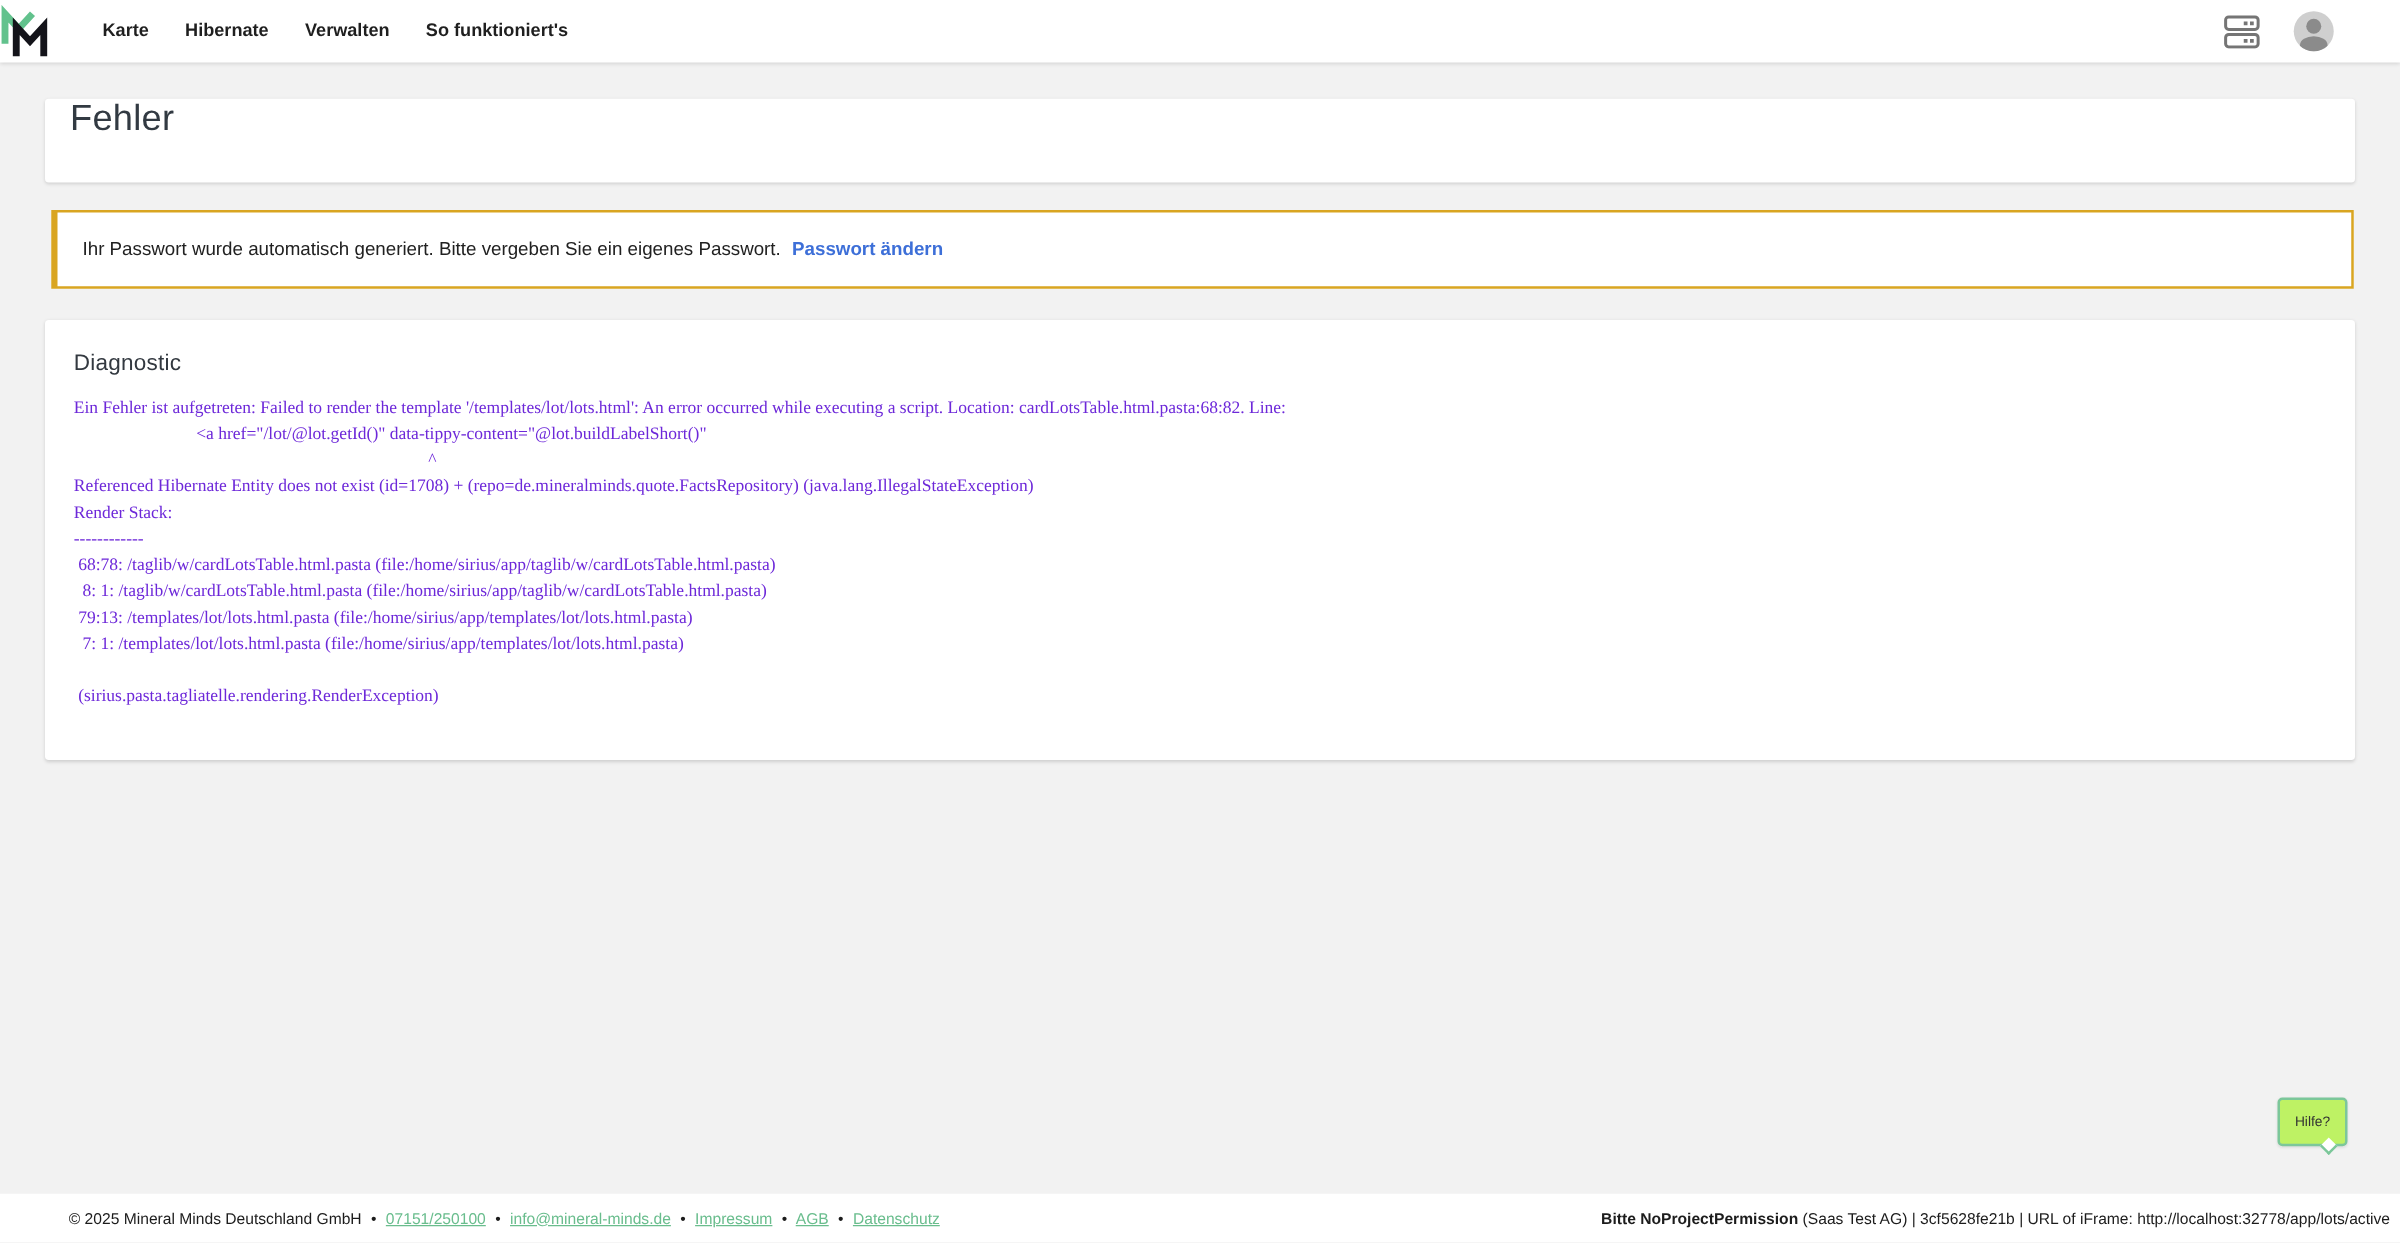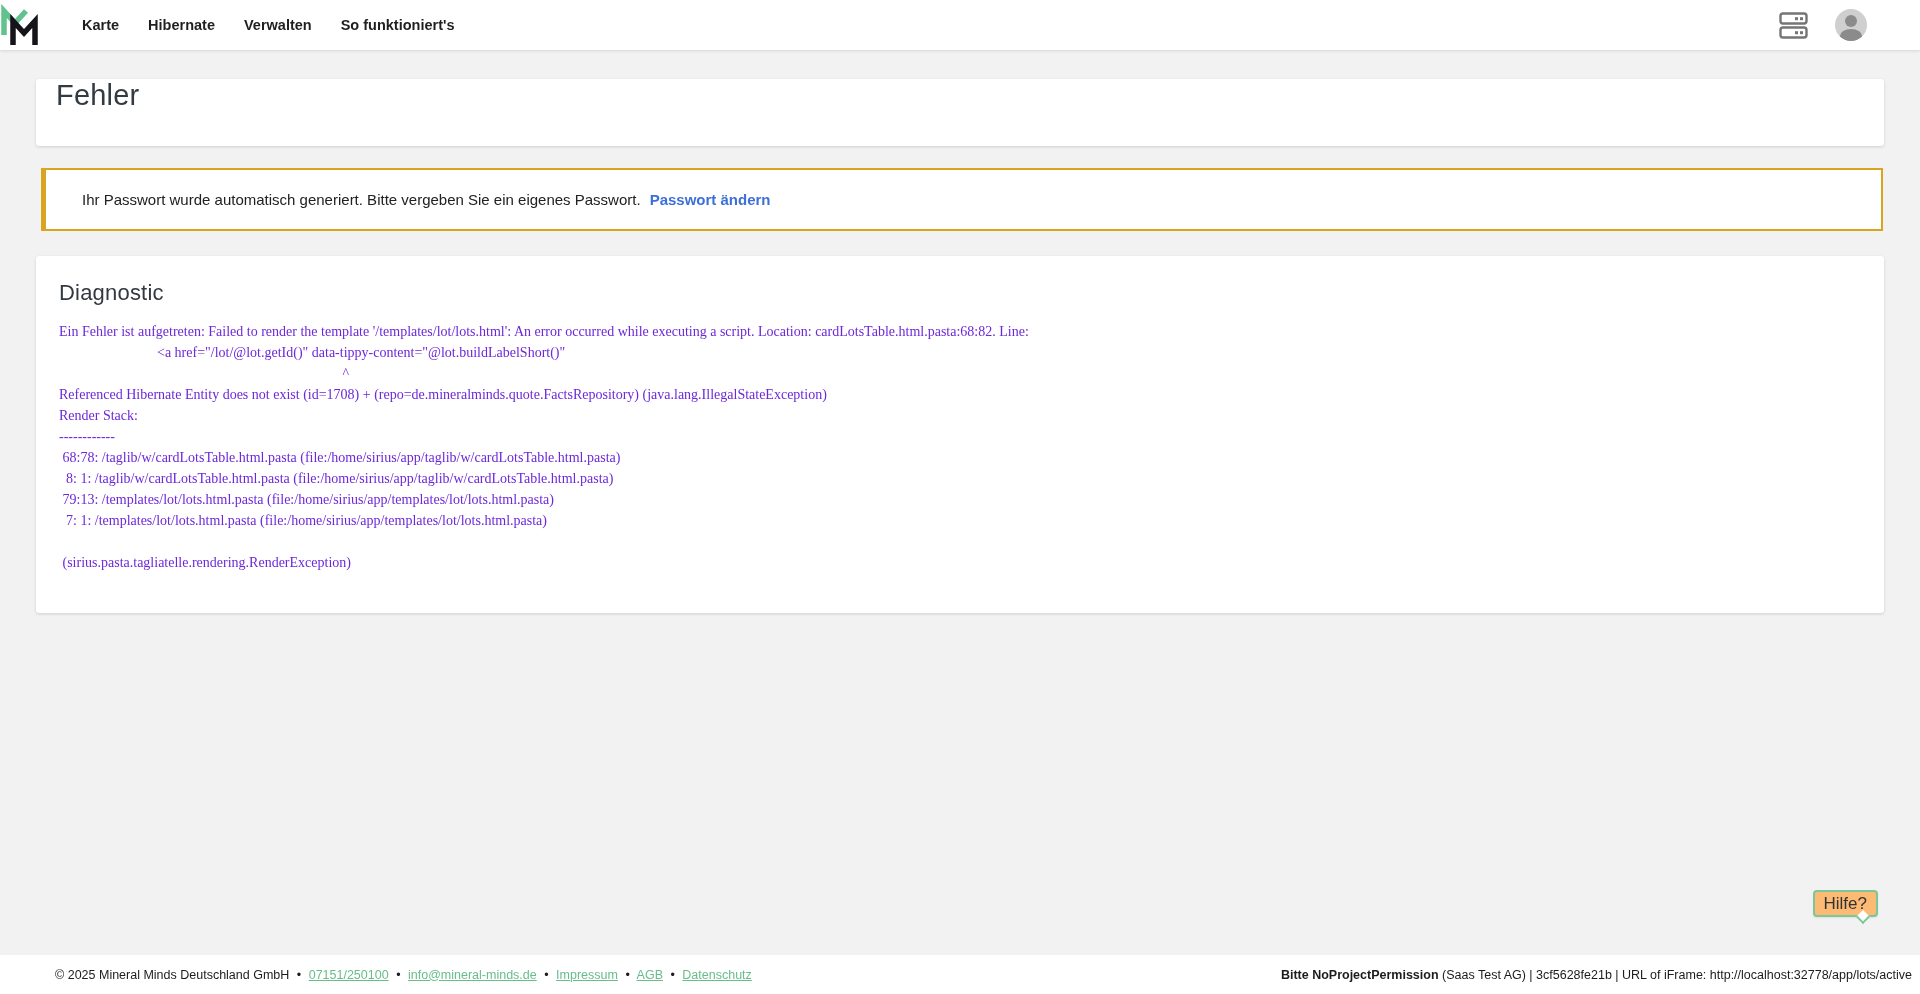--- a/index.html
+++ b/index.html
@@ -45,42 +45,42 @@
   }
   .title-card{
     margin-top:29px;height:67px;display:flex;align-items:flex-start;padding-left:20px;
   }
   .title-card h1{
     margin:0;font-size:29px;font-weight:400;color:#323a42;letter-spacing:.2px;
   }
   .warning{
     margin:22px 1px 0 5px;background:#fff;
     border:2px solid var(--warning-gold,#d9a521);border-left-width:5px;
-    padding:21px 36px;font-size:15px;display:flex;align-items:center;
+    padding:21px 20px;font-size:15px;display:flex;align-items:center;
   }
   .warning a{
     color:var(--link-blue,#3d6fd8);text-decoration:none;margin-left:9px;cursor:pointer;font-weight:bold;
   }
   .diag-card{
     margin-top:25px;padding:24px 23px 40px;min-height:342px;
   }
   .diag-card h2{
-    margin:0 0 15px;font-size:22px;font-weight:400;color:#333940;letter-spacing:.2px;
+    margin:0 0 15px;font-size:18px;font-weight:400;color:#333940;letter-spacing:.2px;
   }
   .diag-card pre{
     margin:0;font-family:Liberation Serif, serif;
     font-size:14px;line-height:21px;color:#6d28d9;white-space:pre;
   }
 
   
   .help-bubble{
-    position:absolute;right:42px;bottom:77px;min-width:56px;height:27px;
-    background:#fdba74;border:2px solid #7cc79a;border-radius:4px;
+    position:absolute;right:42px;bottom:77px;min-width:56px;height:39px;
+    background:#bef264;border:2px solid #7cc79a;border-radius:4px;
     display:flex;align-items:center;justify-content:center;
-    font-size:17px;color:#333;cursor:pointer;padding:0 9px;z-index:6;
+    font-size:11px;color:#333;cursor:pointer;padding:0 9px;z-index:6;
     box-shadow:0 1px 2px rgba(0,0,0,.08);
   }
   .help-bubble .tail{
     position:absolute;right:8px;bottom:-7px;width:10px;height:10px;background:#fff;
     border-right:2px solid #7cc79a;border-bottom:2px solid #7cc79a;
     transform:rotate(45deg);
   }
 
   
   .footer{

